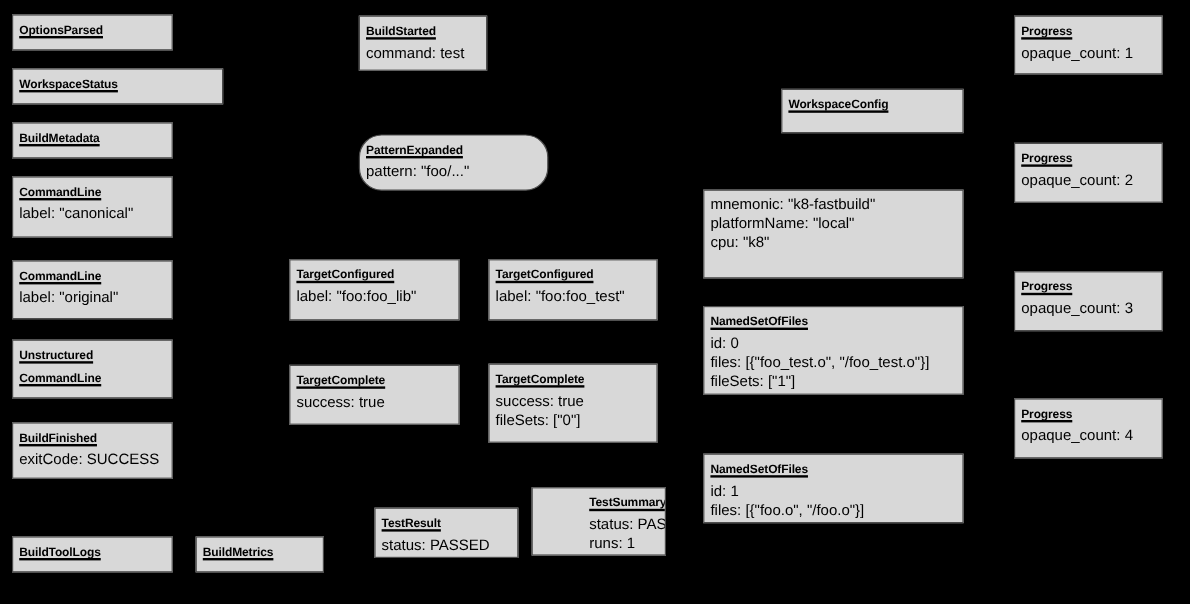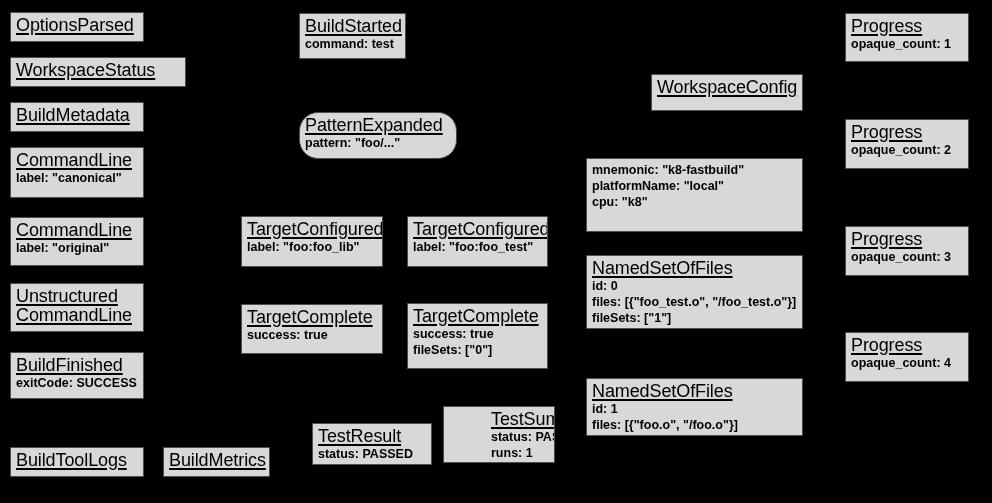--- a/index.html
+++ b/index.html
@@ -19,31 +19,31 @@
     position: absolute;
     box-sizing: border-box;
     background: var(--node-fill, #d8d8d8);
     border: 1px solid var(--node-border, #4d4d4d);
     color: var(--text, #000000);
     padding: 3px 5px 2px 5px;
     overflow: hidden;
     white-space: nowrap;
   }
   .node-title {
-    font-size: 18px;
-    font-weight: normal;
+    font-size: 10px;
+    font-weight: bold;
     line-height: 19px;
     letter-spacing: -0.1px;
     text-decoration: underline;
     text-decoration-thickness: 2px;
     text-underline-offset: 2px;
   }
   .node-attr {
     font-size: 12.5px;
-    font-weight: bold;
+    font-weight: normal;
     line-height: 16px;
   }
 </style>
 </head>
 <body>
 
 <div class="canvas">
     <div class="node" style="left: 10px; top: 12px; width: 134px; height: 30px;">
       <div class="node-title">OptionsParsed</div>
     </div>

